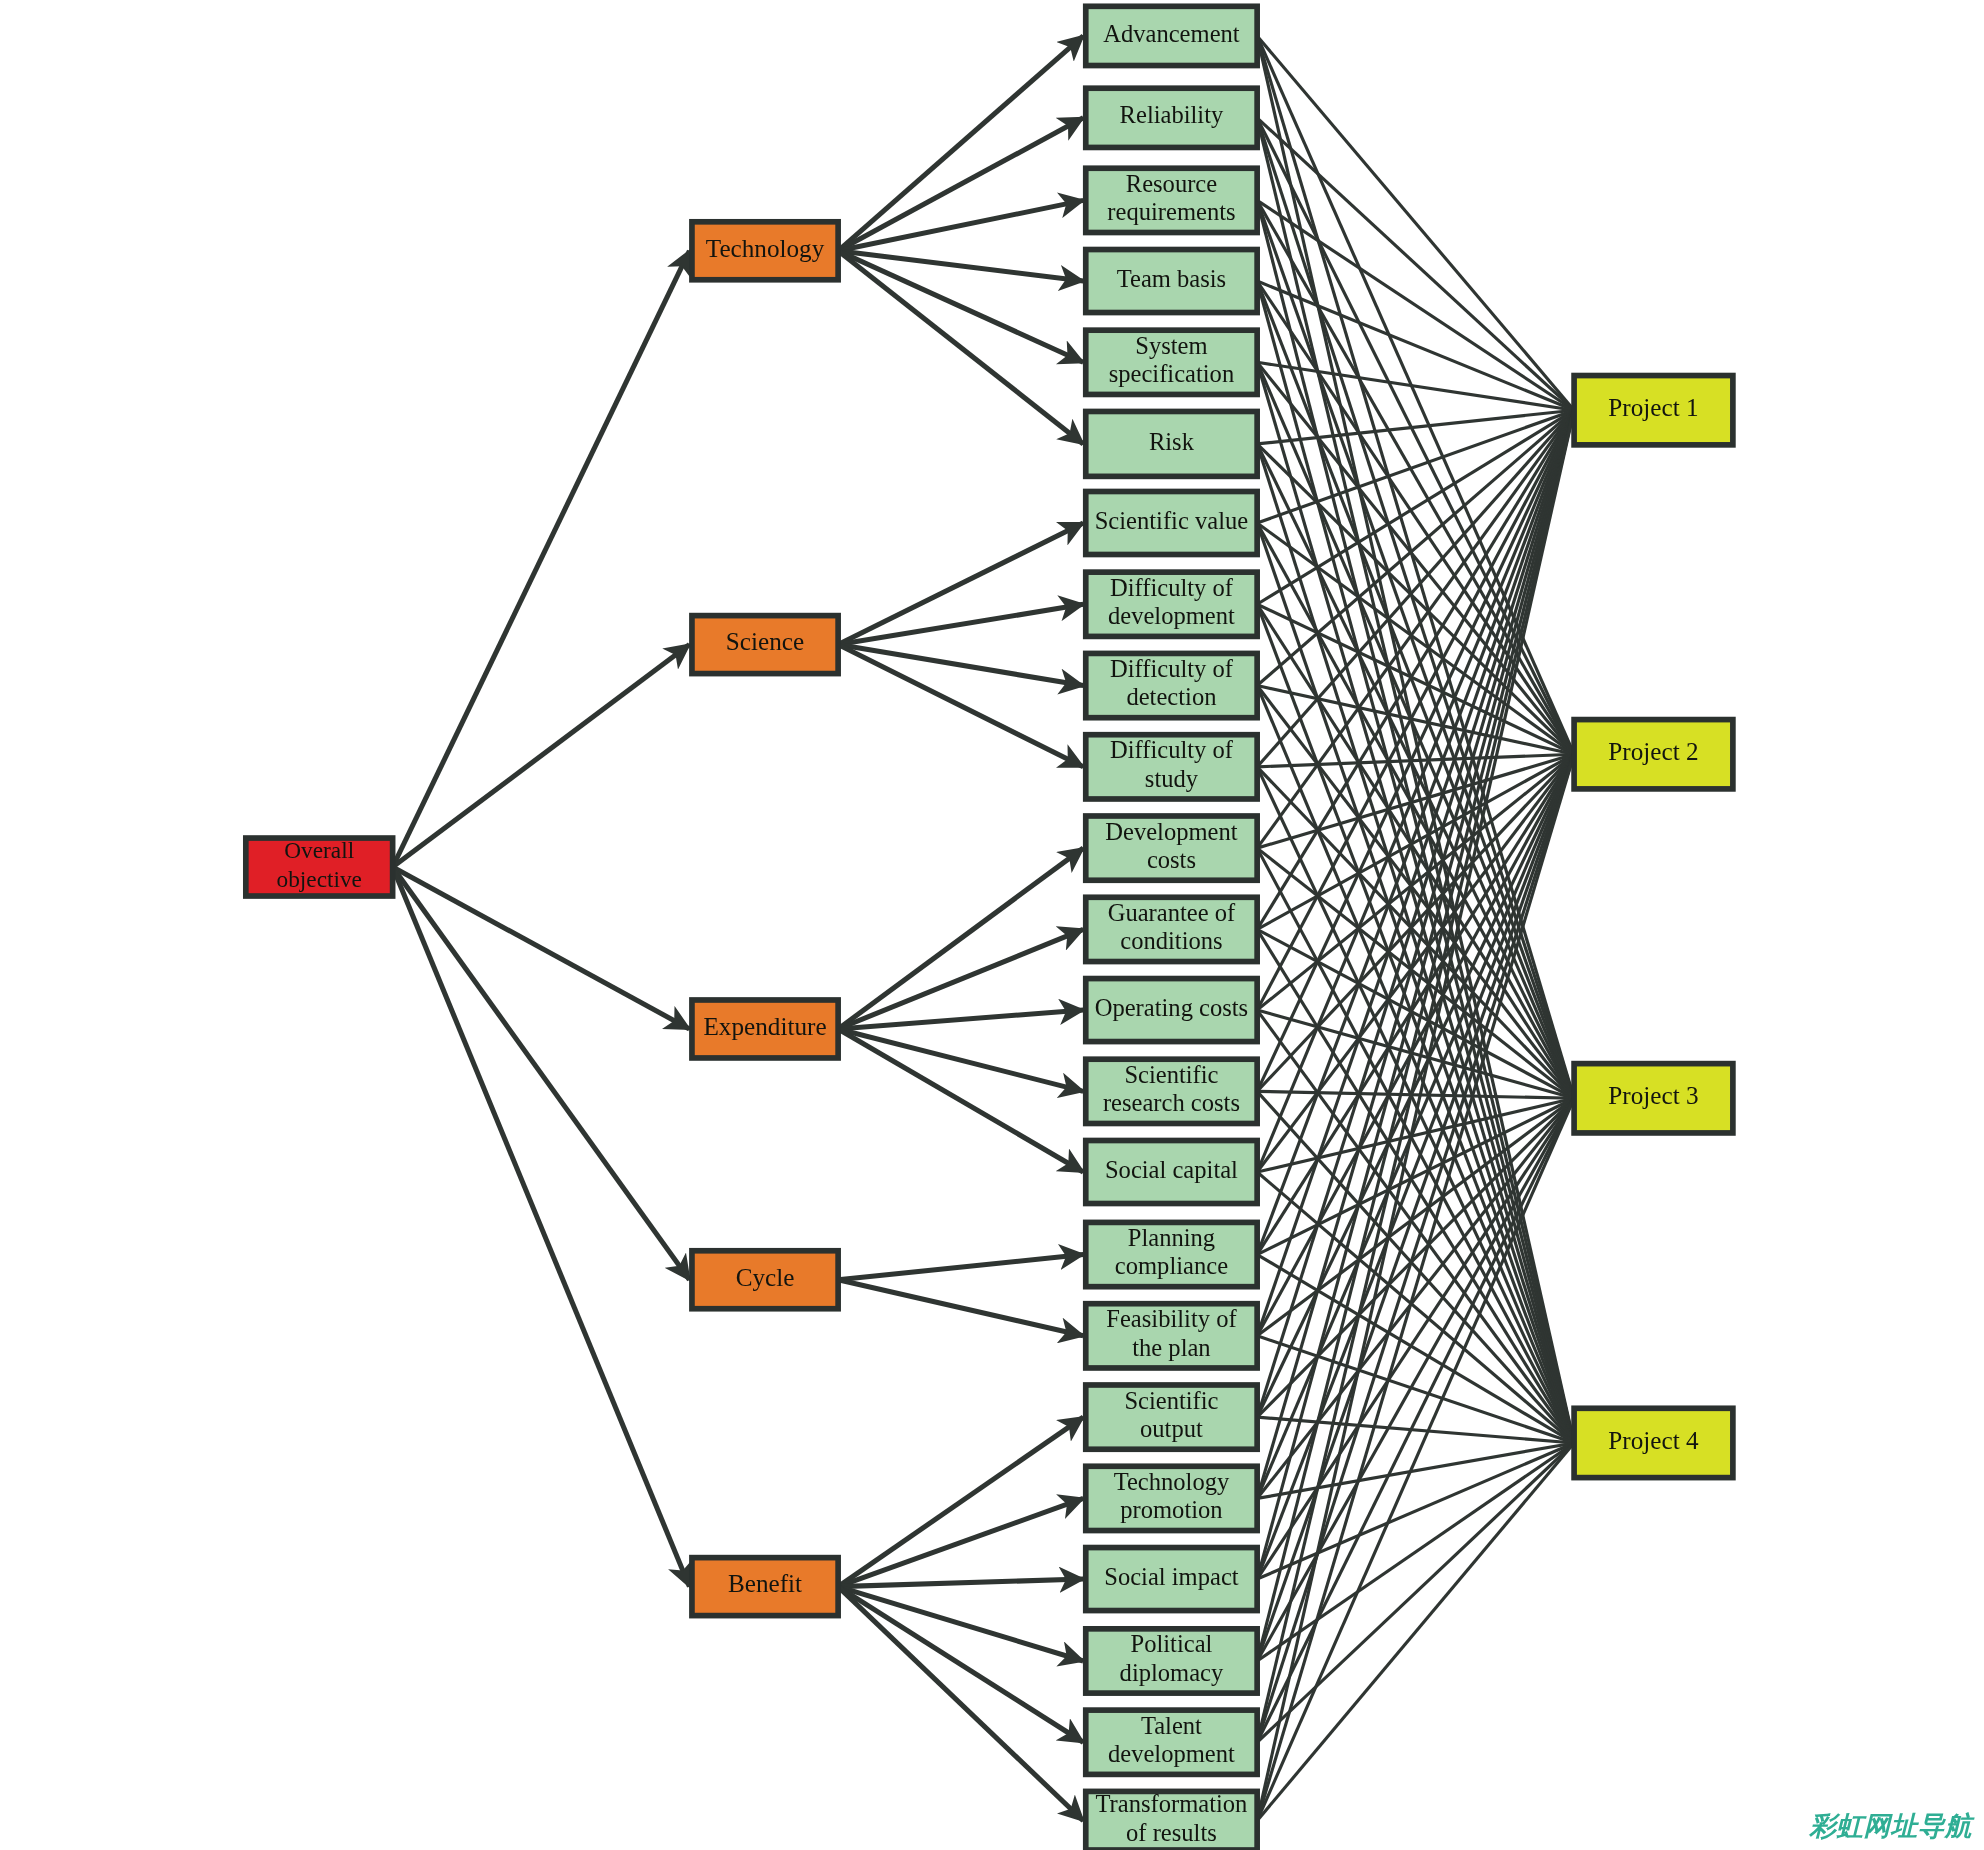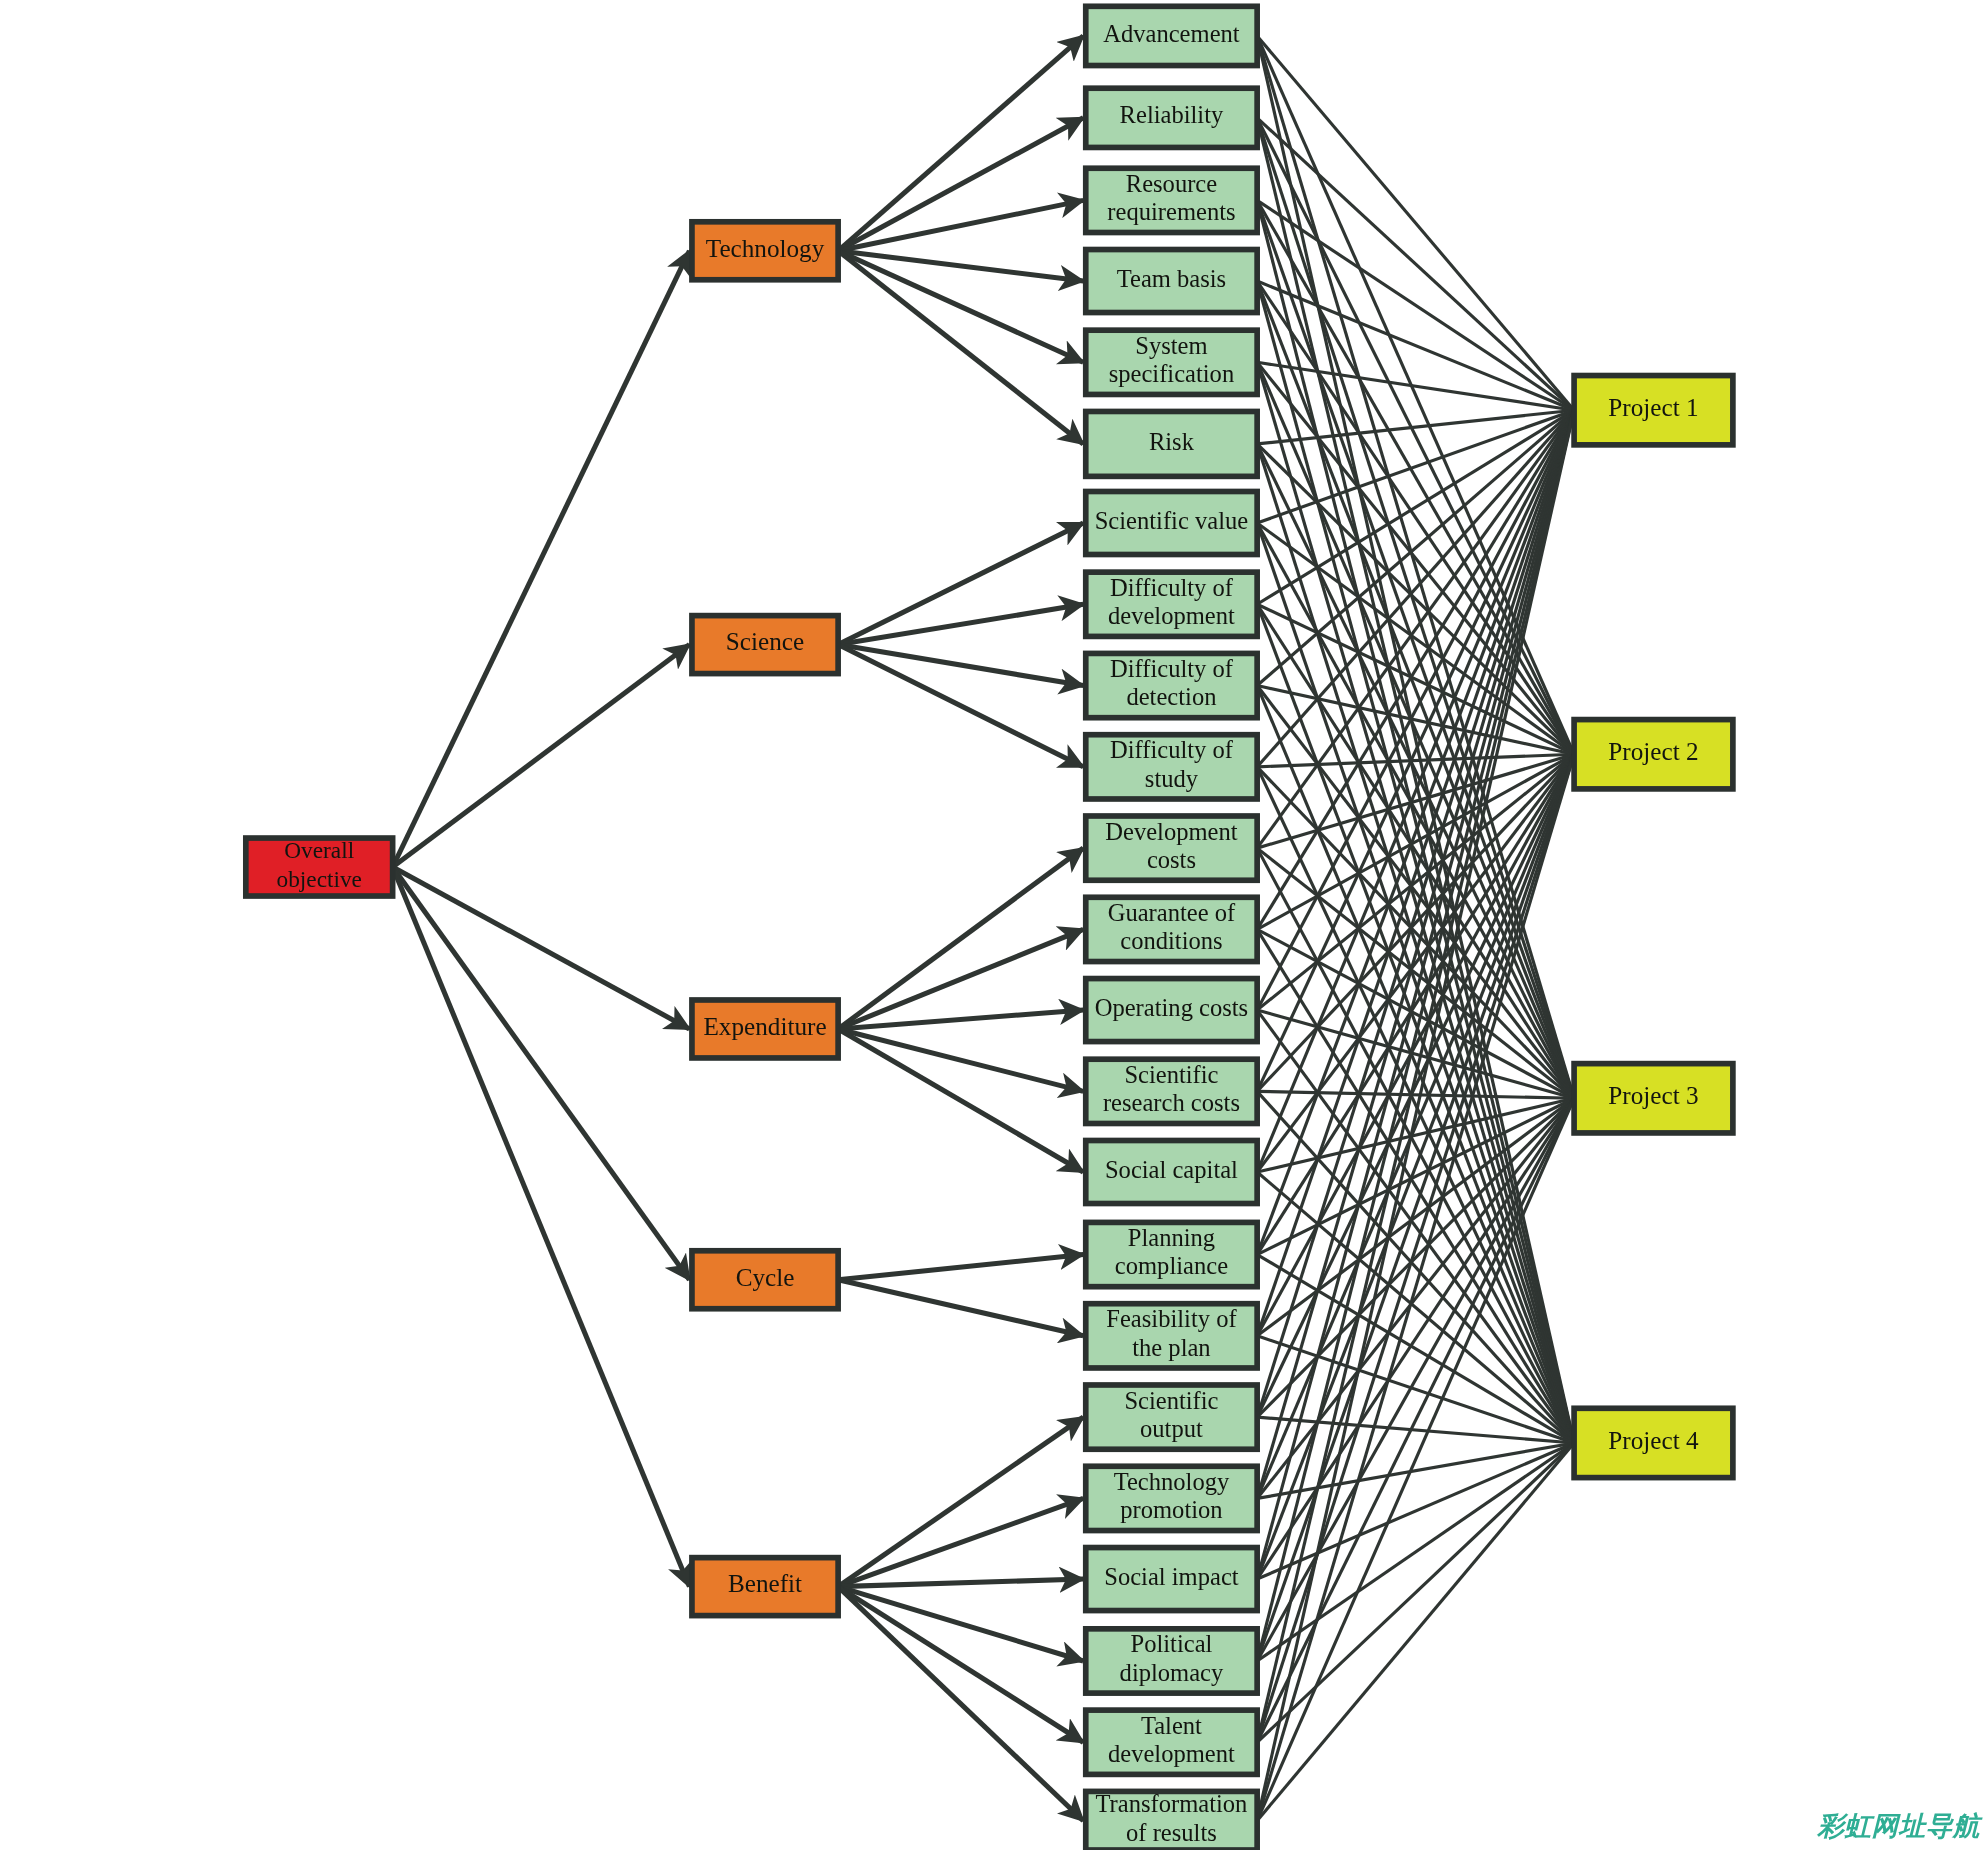--- a/index.html
+++ b/index.html
@@ -38,21 +38,21 @@
   .alt-label    { font-size: 40px; }
   .link-line {
     stroke: #2f3532;
     fill: none;
     stroke-linecap: butt;
   }
   .tree-link { stroke-width: 8; }
   .mesh-link { stroke-width: 5; }
   .watermark {
     position: absolute;
-    right: 5px;
+    right: 13px;
     bottom: 6.3px;
     font-family: "DejaVu Sans", sans-serif;
     font-size: 26.5px;
     font-weight: bold;
     font-style: italic;
     color: #2fae94;
     letter-spacing: 0.6px;
     white-space: nowrap;
     user-select: none;
   }

